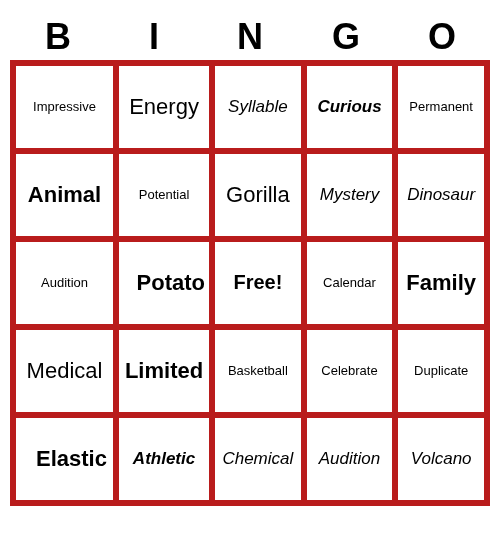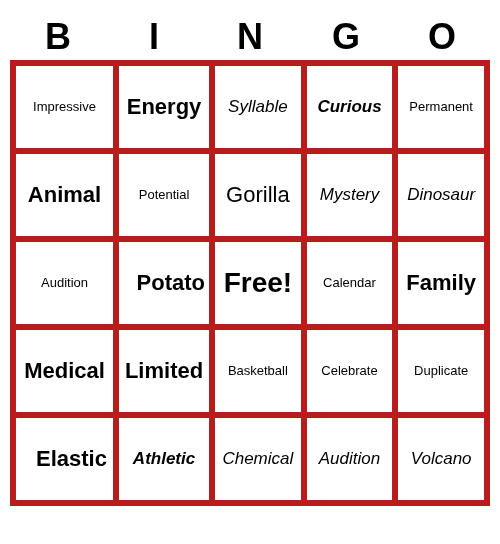--- a/index.html
+++ b/index.html
@@ -60,21 +60,21 @@
       font-weight: normal;
       font-style: italic;
     }
 
     .cell-small {
       font-size: 13px;
       font-weight: normal;
     }
 
     .cell-free {
-      font-size: 28px;
+      font-size: 20px;
       font-weight: bold;
     }
   </style>
 </head>
 <body>
 
 <div class="bingo-title">
 <span class="bingo-letter">B</span>
     <span class="bingo-letter">I</span>
     <span class="bingo-letter">N</span>
@@ -83,41 +83,41 @@
   </div>
 
 <table class="bingo-grid">
   <thead>
     <tr>
     </tr>
   </thead>
   <tbody id="grid-body">
   <tr>
         <td class="cell-small">Impressive</td>
-        <td class="cell-large" style="font-weight: bold;">Energy</td>
+        <td class="cell-large" style="font-weight: normal;">Energy</td>
         <td class="cell-medium">Syllable</td>
         <td class="cell-medium" style="font-weight: bold;">Curious</td>
         <td class="cell-small">Permanent</td>
       </tr>
       <tr>
         <td class="cell-large" style="font-weight: bold;">Animal</td>
         <td class="cell-small">Potential</td>
         <td class="cell-large" style="font-weight: normal;">Gorilla</td>
         <td class="cell-medium">Mystery</td>
         <td class="cell-medium">Dinosaur</td>
       </tr>
       <tr>
         <td class="cell-small">Audition</td>
         <td class="cell-large" style="font-weight: bold; text-align: right;">Potato</td>
         <td class="cell-free" style="font-weight: bold;">Free!</td>
         <td class="cell-small">Calendar</td>
         <td class="cell-large" style="font-weight: bold;">Family</td>
       </tr>
       <tr>
-        <td class="cell-large" style="font-weight: bold;">Medical</td>
+        <td class="cell-large" style="font-weight: normal;">Medical</td>
         <td class="cell-large" style="font-weight: bold;">Limited</td>
         <td class="cell-small">Basketball</td>
         <td class="cell-small">Celebrate</td>
         <td class="cell-small">Duplicate</td>
       </tr>
       <tr>
         <td class="cell-large" style="font-weight: bold; padding-left: 18px;">Elastic</td>
         <td class="cell-medium" style="font-weight: bold;">Athletic</td>
         <td class="cell-medium">Chemical</td>
         <td class="cell-medium">Audition</td>

